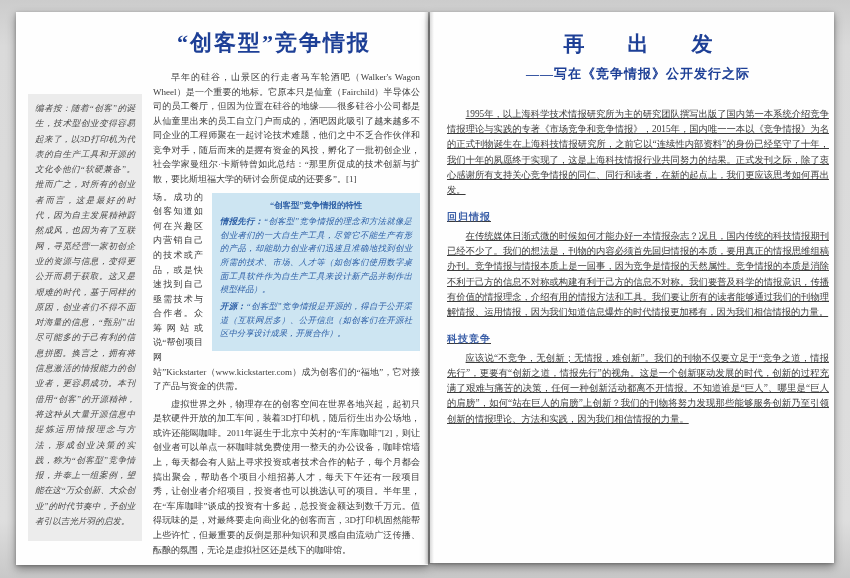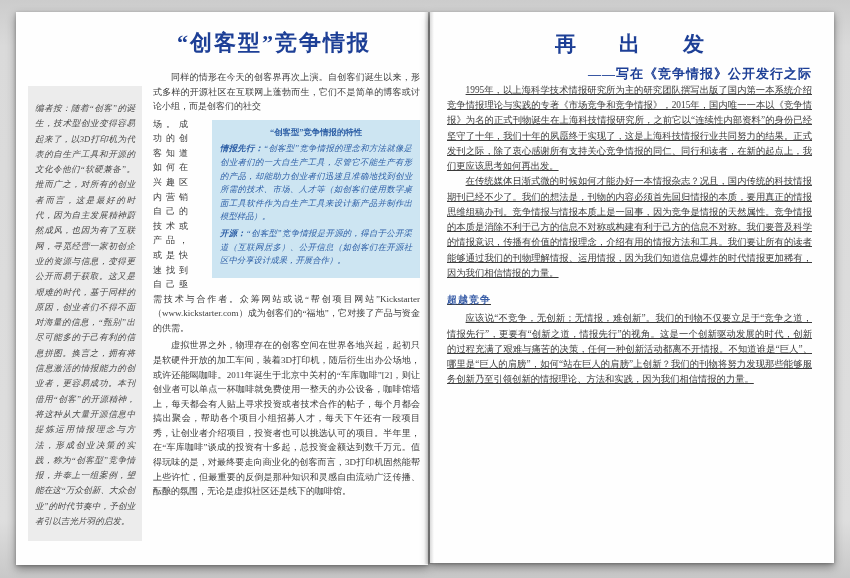--- a/index.html
+++ b/index.html
@@ -26,92 +26,94 @@
   }
 
   
   .lp-inner{padding:8px 8px 6px 12px;}
   .lp-title{
     margin:8px 4px 12px 104px;text-align:center;
     color:#1d3f96;font-size:22px;font-weight:bold;letter-spacing:2px;
   }
   .lp-body{display:flex;align-items:flex-start;}
   .editor-note{
-    width:100px;flex:0 0 100px;margin-top:16px;
-    background:#ececec;padding:15px 7px 12px 7px;
+    width:100px;flex:0 0 100px;margin-top:24px;
+    background:#ececec;padding:7px 7px 12px 7px;
     font-size:8.6px;line-height:1.78;color:#4a4a4a;
     font-style:italic;text-align:justify;
   }
   .lp-main{
     flex:1;margin-left:11px;
     font-size:9px;line-height:1.62;color:#3b3b3b;text-align:justify;
   }
   .lp-main p{margin:0 0 3px 0;text-indent:2em;}
   .infobox{
     float:right;width:192px;background:#cde5f2;
-    margin:3px 0 5px 24px;padding:6px 8px 7px 8px;
+    margin:3px 0 5px 9px;padding:6px 8px 7px 8px;
     font-size:8.4px;line-height:1.62;color:#2d5fa6;
     text-indent:0;font-style:italic;
   }
   .ib-title{text-align:center;font-weight:bold;font-style:normal;margin:0 0 3px 0;}
   .ib-item{margin:0;text-indent:0 !important;}
   .ib-lead{font-weight:bold;}
 
   
-  .rp-inner{padding:8px 22px 6px 17px;}
+  .rp-inner{padding:8px 5px 6px 17px;}
   .rp-title{
     margin:10px 0 7px 0;text-align:center;
     color:#1d3f96;font-size:21px;font-weight:bold;
     letter-spacing:0.9em;text-indent:0.9em;
   }
   .rp-subtitle{
-    margin:0 0 0 0;text-align:right;
+    margin:0 0 24px 0;text-align:center;
     color:#1d3f96;font-size:13px;font-weight:bold;letter-spacing:1px;
   }
   .rp-col{font-size:9.3px;line-height:1.64;color:#3b3b3b;text-align:justify;text-decoration:underline;}
   .rp-col p{margin:0;text-indent:2em;}
   .sec-head{
     color:#3b5fa8;font-weight:bold;font-size:10px;
     margin:11px 0 3px 0;letter-spacing:1px;
   }
 </style>
 </head>
 <body>
 
 <div class="stage">
 
   <div class="page page-left">
     <div class="lp-inner">
       <h1 class="lp-title">“创客型”竞争情报</h1>
       <div class="lp-body">
         <aside class="editor-note">编者按：随着“创客”的诞生，技术型创业变得容易起来了，以3D打印机为代表的自生产工具和开源的文化令他们“软硬兼备”。推而广之，对所有的创业者而言，这是最好的时代，因为自主发展精神蔚然成风，也因为有了互联网，寻觅经营一家初创企业的资源与信息，变得更公开而易于获取。这又是艰难的时代，基于同样的原因，创业者们不得不面对海量的信息，“甄别”出尽可能多的于己有利的信息拼图。换言之，拥有将信息激活的情报能力的创业者，更容易成功。本刊借用“创客”的开源精神，将这种从大量开源信息中提炼运用情报理念与方法，形成创业决策的实践，称为“创客型”竞争情报，并奉上一组案例，望能在这“万众创新、大众创业”的时代节奏中，予创业者引以吉光片羽的启发。</aside>
         <div class="lp-main">
-          <p><span>同样的情形在今天的创客界再次上演。自创客们诞生以来，形式多样的开源社区在互联网上蓬勃而生，它们不是简单的博客或讨论小组，而是创客们的社交</span></p><aside class="infobox">
+          <p>早年的硅谷，山景区的行走者马车轮酒吧（Walker's Wagon Wheel）是一个重要的地标。它原本只是仙童（Fairchild）半导体公司的员工餐厅，但因为位置在硅谷的地缘——很多硅谷小公司都是从仙童里出来的员工自立门户而成的，酒吧因此吸引了越来越多不同企业的工程师聚在一起讨论技术难题，他们之中不乏合作伙伴和竞争对手，随后而来的是握有资金的风投，孵化了一批初创企业，社会学家曼纽尔·卡斯特曾如此总结：“那里所促成的技术创新与扩散，要比斯坦福大学的研讨会所促成的还要多”。[1]</p>
+          <aside class="infobox">
               <div class="ib-title">“创客型”竞争情报的特性</div>
               <p class="ib-item"><span class="ib-lead">情报先行：</span><span>“创客型”竞争情报的理念和方法就像是创业者们的一大自生产工具，尽管它不能生产有形的产品，却能助力创业者们迅速且准确地找到创业所需的技术、市场、人才等（如创客们使用数字桌面工具软件作为自生产工具来设计新产品并制作出模型样品）。</span></p>
               <p class="ib-item"><span class="ib-lead">开源：</span><span>“创客型”竞争情报是开源的，得自于公开渠道（互联网居多）、公开信息（如创客们在开源社区中分享设计成果，开展合作）。</span></p>
             </aside><span>场。成功的创客知道如何在兴趣区内营销自己的技术或产品，或是快速找到自己亟需技术与合作者。众筹网站或说“帮创项目网站”Kickstarter（www.kickstarter.com）成为创客们的“福地”，它对接了产品与资金的供需。</span><p></p>
           <p>虚拟世界之外，物理存在的创客空间在世界各地兴起，起初只是软硬件开放的加工车间，装着3D打印机，随后衍生出办公场地，或许还能喝咖啡。2011年诞生于北京中关村的“车库咖啡”[2]，则让创业者可以单点一杯咖啡就免费使用一整天的办公设备，咖啡馆墙上，每天都会有人贴上寻求投资或者技术合作的帖子，每个月都会搞出聚会，帮助各个项目小组招募人才，每天下午还有一段项目秀，让创业者介绍项目，投资者也可以挑选认可的项目。半年里，在“车库咖啡”谈成的投资有十多起，总投资金额达到数千万元。值得玩味的是，对最终要走向商业化的创客而言，3D打印机固然能帮上些许忙，但最重要的反倒是那种知识和灵感自由流动广泛传播、酝酿的氛围，无论是虚拟社区还是线下的咖啡馆。</p>
           
           
         </div>
       </div>
     </div>
   </div>
 
   <div class="page page-right">
     <div class="rp-inner">
       <h1 class="rp-title">再 出 发</h1>
       <h2 class="rp-subtitle">——写在《竞争情报》公开发行之际</h2>
       <div class="rp-col">
         <p>1995年，以上海科学技术情报研究所为主的研究团队撰写出版了国内第一本系统介绍竞争情报理论与实践的专著《市场竞争和竞争情报》，2015年，国内唯一一本以《竞争情报》为名的正式刊物诞生在上海科技情报研究所，之前它以“连续性内部资料”的身份已经坚守了十年，我们十年的夙愿终于实现了，这是上海科技情报行业共同努力的结果。正式发刊之际，除了衷心感谢所有支持关心竞争情报的同仁、同行和读者，在新的起点上，我们更应该思考如何再出发。</p>
 
+        <div class="sec-head">回归情报</div>
         <p>在传统媒体日渐式微的时候如何才能办好一本情报杂志？况且，国内传统的科技情报期刊已经不少了。我们的想法是，刊物的内容必须首先回归情报的本质，要用真正的情报思维组稿办刊。竞争情报与情报本质上是一回事，因为竞争是情报的天然属性。竞争情报的本质是消除不利于己方的信息不对称或构建有利于己方的信息不对称。我们要普及科学的情报意识，传播有价值的情报理念，介绍有用的情报方法和工具。我们要让所有的读者能够通过我们的刊物理解情报、运用情报，因为我们知道信息爆炸的时代情报更加稀有，因为我们相信情报的力量。</p>
 
-        <div class="sec-head">超越竞争</div>
+        <div class="sec-head">科技竞争</div>
 
         <p>应该说“不竞争，无创新；无情报，难创新”。我们的刊物不仅要立足于“竞争之道，情报先行”，更要有“创新之道，情报先行”的视角。这是一个创新驱动发展的时代，创新的过程充满了艰难与痛苦的决策，任何一种创新活动都离不开情报。不知道谁是“巨人”、哪里是“巨人的肩膀”，如何“站在巨人的肩膀”上创新？我们的刊物将努力发现那些能够服务创新乃至引领创新的情报理论、方法和实践，因为我们相信情报的力量。</p>
 
       </div>
     </div>
   </div>
 
   <div class="seam"></div>
 </div>
 

